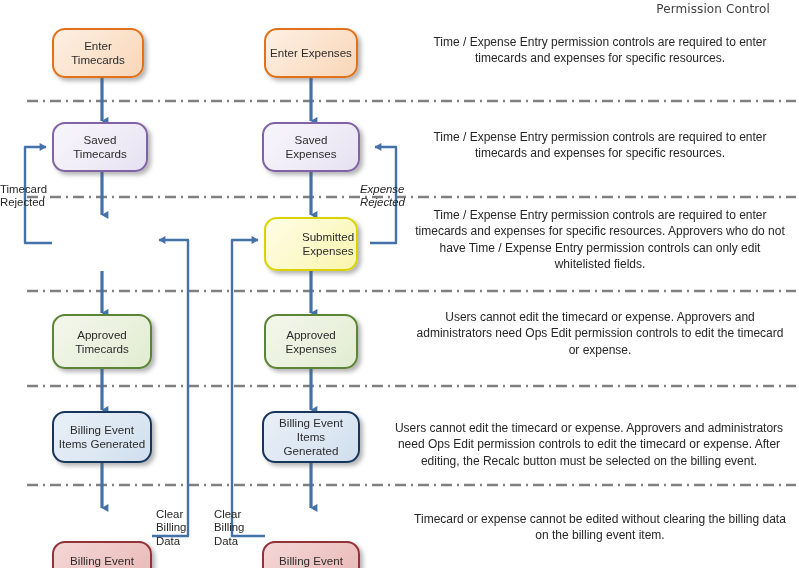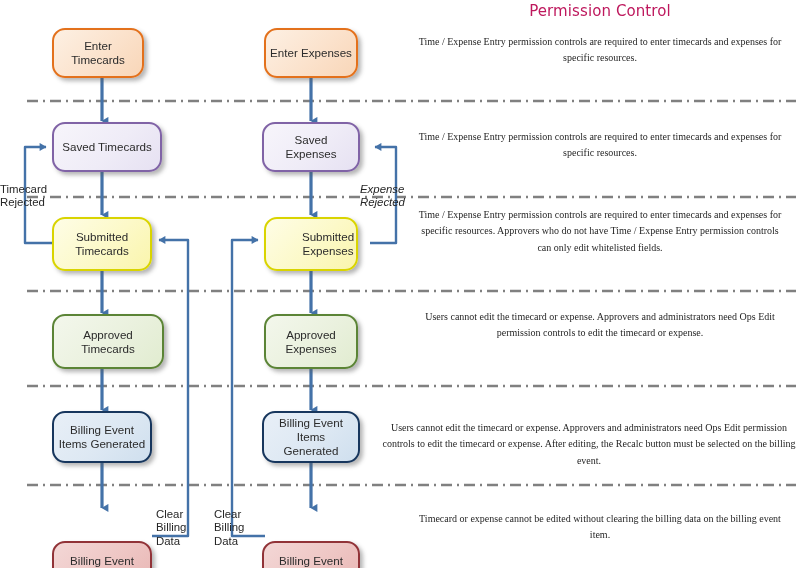--- a/index.html
+++ b/index.html
@@ -26,23 +26,23 @@
     height: 568px;
     pointer-events: none;
   }
 
   
   .chart-title {
     position: absolute;
     left: 430px;
     top: 2px;
     width: 340px;
-    text-align: center;
-    font-size: 15px;
-    color: #be185d;
+    text-align: right;
+    font-size: 12px;
+    color: #404040;
     letter-spacing: .1px;
     font-family: "DejaVu Sans", sans-serif;
   }
 
   
   .node {
     position: absolute;
     box-sizing: border-box;
     border-radius: 13px;
     border-style: solid;
@@ -95,24 +95,24 @@
     text-align: left;
     z-index: 6;
     font-family: "Liberation Sans", sans-serif;
     white-space: pre-line;
   }
 
   
   .note {
     position: absolute;
     text-align: center;
-    font-size: 10px;
+    font-size: 12px;
     line-height: 16.4px;
     color: #262626;
-    font-family: Liberation Serif, serif;
+    font-family: Liberation Sans, sans-serif;
   }
 </style>
 </head>
 <body>
 
 <div id="canvas">
 
   <svg class="layer-svg" viewBox="0 0 799 568" xmlns="http://www.w3.org/2000/svg">
     <defs>
       <marker id="arrowDown" markerWidth="9" markerHeight="9" refX="4.5" refY="7.6" orient="auto" markerUnits="userSpaceOnUse">
@@ -155,30 +155,26 @@
 
     <path d="M265,536 L232,536 L232,240 L258,240" stroke="#4472a8" stroke-width="2.4" fill="none" stroke-linejoin="round" marker-end="url(#arrowGeneric)"></path>
   </svg>
 
   <div class="chart-title">Permission Control</div>
 
   <div class="node n-enter" style="left:52px;  top:28px;  width:92px; height:50px;">
     <span>Enter Timecards</span>
   </div>
 
-  <div class="node n-saved" style="left:52px;  top:122px; width:110px; height:50px;">
+  <div class="node n-saved" style="left:52px;  top:122px; width:96px; height:50px;">
     <span>Saved Timecards</span>
   </div>
 
-  <div class="node n-submitted" style="left:52px;  top:217px; width:100px; height:54px;">
-    <span>Submitted
-Timecards</span>
-  </div>
-
-  <div class="node n-approved" style="left:52px;  top:314px; width:112px; height:55px;">
+
+  <div class="node n-approved" style="left:52px;  top:314px; width:100px; height:55px;">
     <span>Approved
 Timecards</span>
   </div>
 
   <div class="node n-generated" style="left:52px;  top:411px; width:100px; height:52px;">
     <span>Billing Event
 Items Generated</span>
   </div>
 
   <div class="node n-released" style="left:52px;  top:509px; width:100px; height:54px;">

